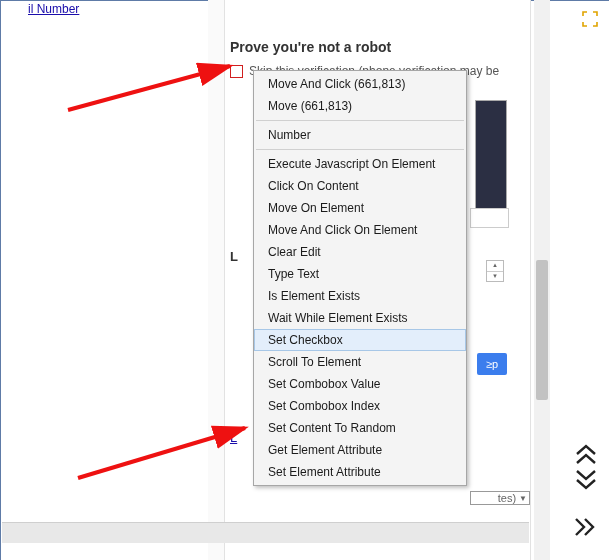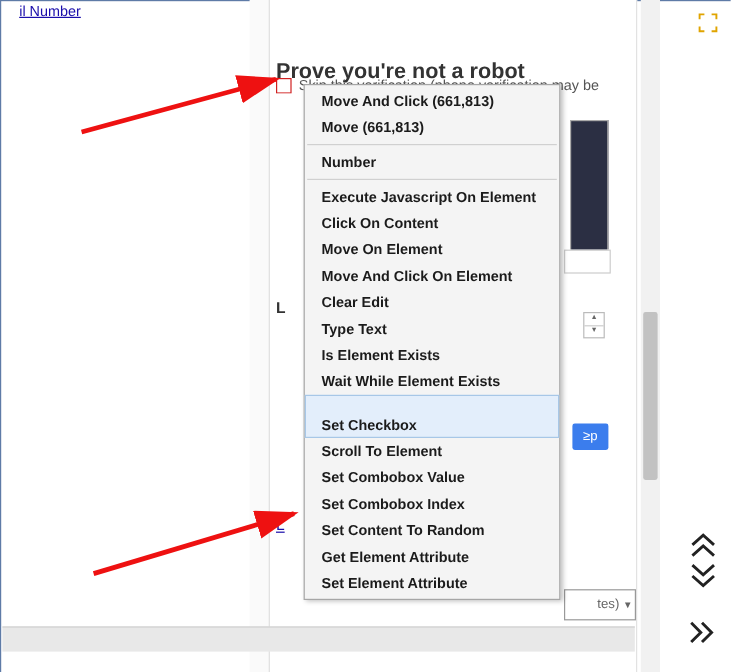--- a/index.html
+++ b/index.html
@@ -22,21 +22,21 @@
     width: 100%; height: 100%;
     box-sizing: border-box;
     border-top: 1px solid #5e7ba7;
     border-left: 1px solid #5e7ba7;
     pointer-events: none;
   }
 
   .top-link {
     position: absolute;
     top: 2px;
-    left: 16px;
+    left: 28px;
     color: #1a0dab;
     text-decoration: underline;
     font-size: 12px;
   }
 
   .main-panel {
     position: absolute;
     left: 224px;
     top: 0;
     width: 305px;
@@ -68,23 +68,23 @@
     left: 208px;
     top:0;
     width:16px;
     height:560px;
     background:#fafafa;
     border-right:1px solid #e0e0e0;
   }
   .prove-text {
     position: absolute;
     left: 230px;
-    top: 49px;
+    top: 39px;
     font-weight: bold;
-    font-size: 18px;
+    font-size: 14px;
   }
   .skip-row {
     position: absolute;
     left: 230px;
     top: 64px;
     display: flex;
     align-items: center;
     gap: 6px;
     font-size: 12px;
     color: #555;
@@ -163,21 +163,21 @@
     text-align:center;
     line-height:22px;
     border-radius:2px;
   }
 
   .footer-dropdown {
     position: absolute;
     left: 470px;
     top: 491px;
     width: 60px;
-    height: 26px;
+    height: 14px;
     border:1px solid #999;
     font-size:11px;
     color:#666;
     background:#fff;
     display:flex;
     align-items:center;
     justify-content:flex-end;
     padding:0 2px;
     box-sizing:border-box;
   }
@@ -203,26 +203,25 @@
     border: 1px solid #a6a6a6;
     box-shadow: 2px 2px 4px rgba(0,0,0,0.25);
     padding: 2px 0;
     font-size: 12px;
   }
   .ctx-item {
     padding: 4px 12px 4px 14px;
     color: #1b1b1b;
     white-space: nowrap;
     cursor: default;
-    font-weight: bold;
   }
   .ctx-item.hover {
     background: #e3eefb;
     border: 1px solid #a7c7e7;
-    padding: 17px 11px 3px 13px;
+    padding: 3px 11px 3px 13px;
   }
   .ctx-sep {
     height: 1px;
     background: #d0d0d0;
     margin: 3px 2px;
   }
 
   
   svg.arrow {
     position: absolute;

